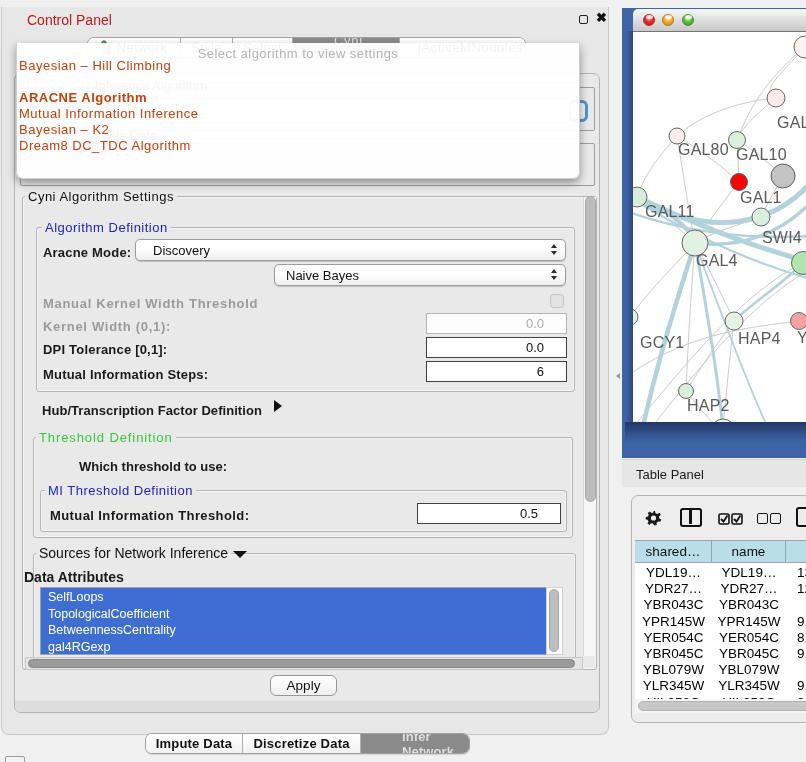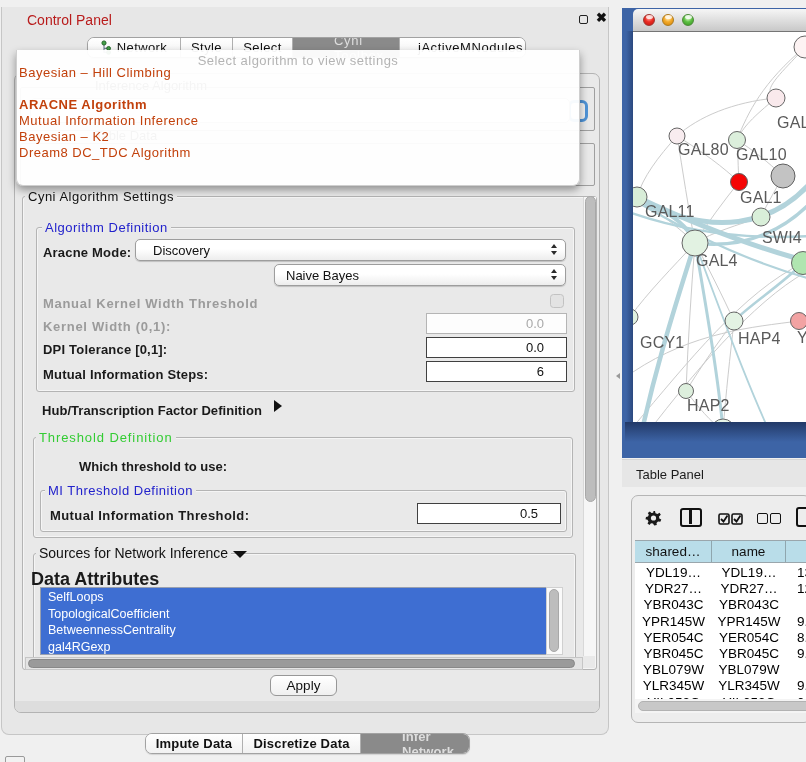--- a/index.html
+++ b/index.html
@@ -69,21 +69,21 @@
 #list-vtrack { left:546px; top:587px; width:17px; height:68px; background:#fafafa; border:1px solid #d0d0d0; }
 
 #hscroll { left:25px; top:657px; width:558px; height:13px; background:#e4e4e4; border:1px solid #c6c6c6; }
 #hthumb { left:2px; top:1px; width:547px; height:9px; background:#9a9a9a; border:1px solid #888; border-radius:5px; }
 
 #applybtn { left:270px; top:675px; width:67px; height:21px; border:1px solid #979797; border-radius:6px;
   background:linear-gradient(#ffffff,#f0f0f0); font-size:13.5px; color:#111;
   display:flex; align-items:center; justify-content:center; }
 
 
-#dropdown { left:16px; top:50px; width:564px; height:136px; background:rgba(255,255,255,0.95);
+#dropdown { left:16px; top:43px; width:564px; height:136px; background:rgba(255,255,255,0.95);
   border:1px solid #cfcfcf; border-top:none; border-radius:0 0 7px 7px;
   box-shadow:0 4px 9px rgba(0,0,0,0.38); z-index:50; }
 #dd-prompt { position:absolute; top:3px; left:0; width:100%; text-align:center; font-size:13px; color:#b4b4b4; letter-spacing:0.45px; }
 .dd-item { position:absolute; left:2px; font-size:13px; color:#c2410c; white-space:nowrap; letter-spacing:0.5px; }
 
 
 #bluebk { left:622px; top:8px; width:184px; height:450px; background:#3d64a6; }
 #mactitle { left:633px; top:9px; width:173px; height:23px; border-radius:5px 0 0 0;
   background:linear-gradient(#f6f6f6,#c8c8c8); border-bottom:1px solid #757575; }
 .light { position:absolute; top:4.5px; width:12px; height:12px; border-radius:50%; }
@@ -185,21 +185,21 @@
   <div class="lbl" style="left:79px; top:459px; letter-spacing:0;">Which threshold to use:</div>
 
   <div class="etched" style="left:40px; top:490px; width:527px; height:42px;"></div>
   <div class="gtitle" style="left:45px; top:483px; color:#2222cc;">MI Threshold Definition</div>
   <div class="lbl" style="left:50px; top:508px; letter-spacing:0.4px;">Mutual Information Threshold:</div>
   <div class="tfield" style="left:417px; top:503px; width:144px;">0.5</div>
 
   <div class="etched" style="left:33px; top:553px; width:543px; height:117px;"></div>
   <div class="gtitle" style="left:36px; top:545px; color:#111; font-size:14px; letter-spacing:0;">Sources for Network Inference</div>
   <div class="tri-d" style="left:233px; top:551px;"></div>
-  <div class="lbl" style="left:31px; top:569px; font-size:18px; letter-spacing:0;">Data Attributes</div>
+  <div class="lbl" style="left:24px; top:569px; font-size:14px; letter-spacing:0;">Data Attributes</div>
   <div class="abs" id="datalist">SelfLoops<br>TopologicalCoefficient<br>BetweennessCentrality<br>gal4RGexp</div>
   <div class="abs" id="list-vtrack"></div>
   <div class="sb-thumb" style="left:549px; top:589px; width:10px; height:63px;"></div>
 
   <div class="abs" id="hscroll">
       <div class="abs" id="hthumb"></div>
     </div>
   <div class="abs" id="applybtn">Apply</div>
 
   <div class="abs tabgroup" id="bottabs">

